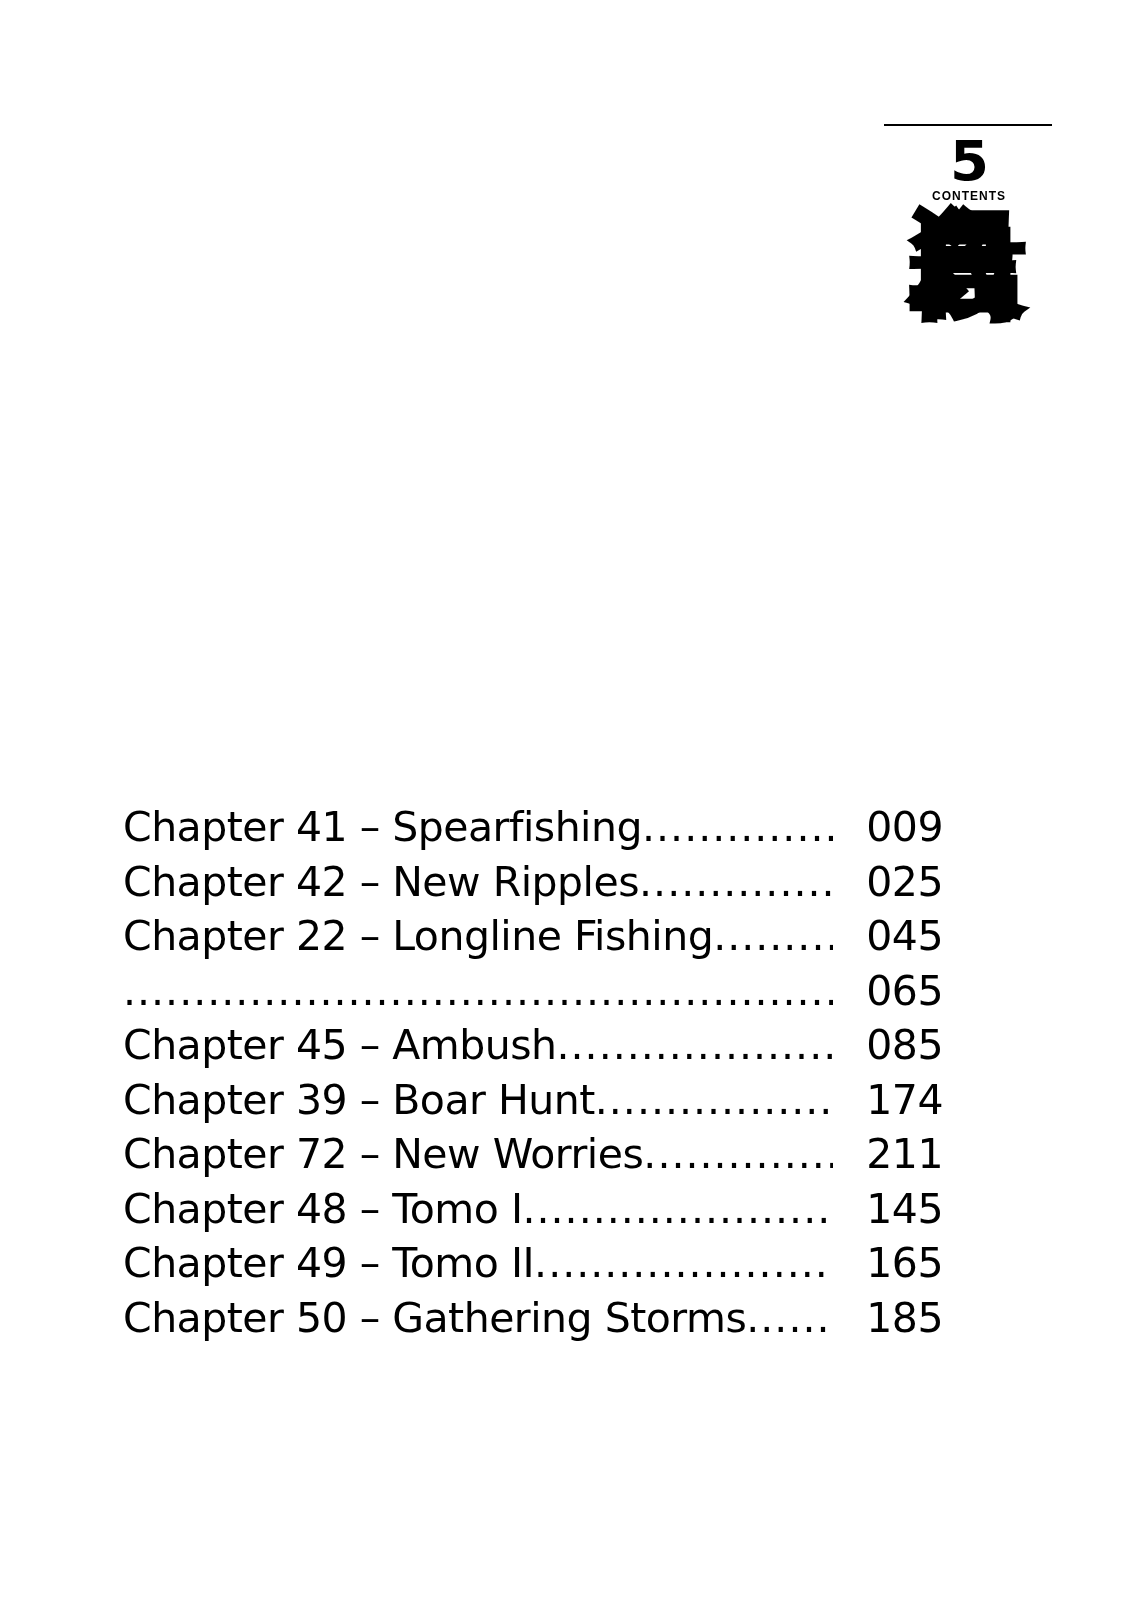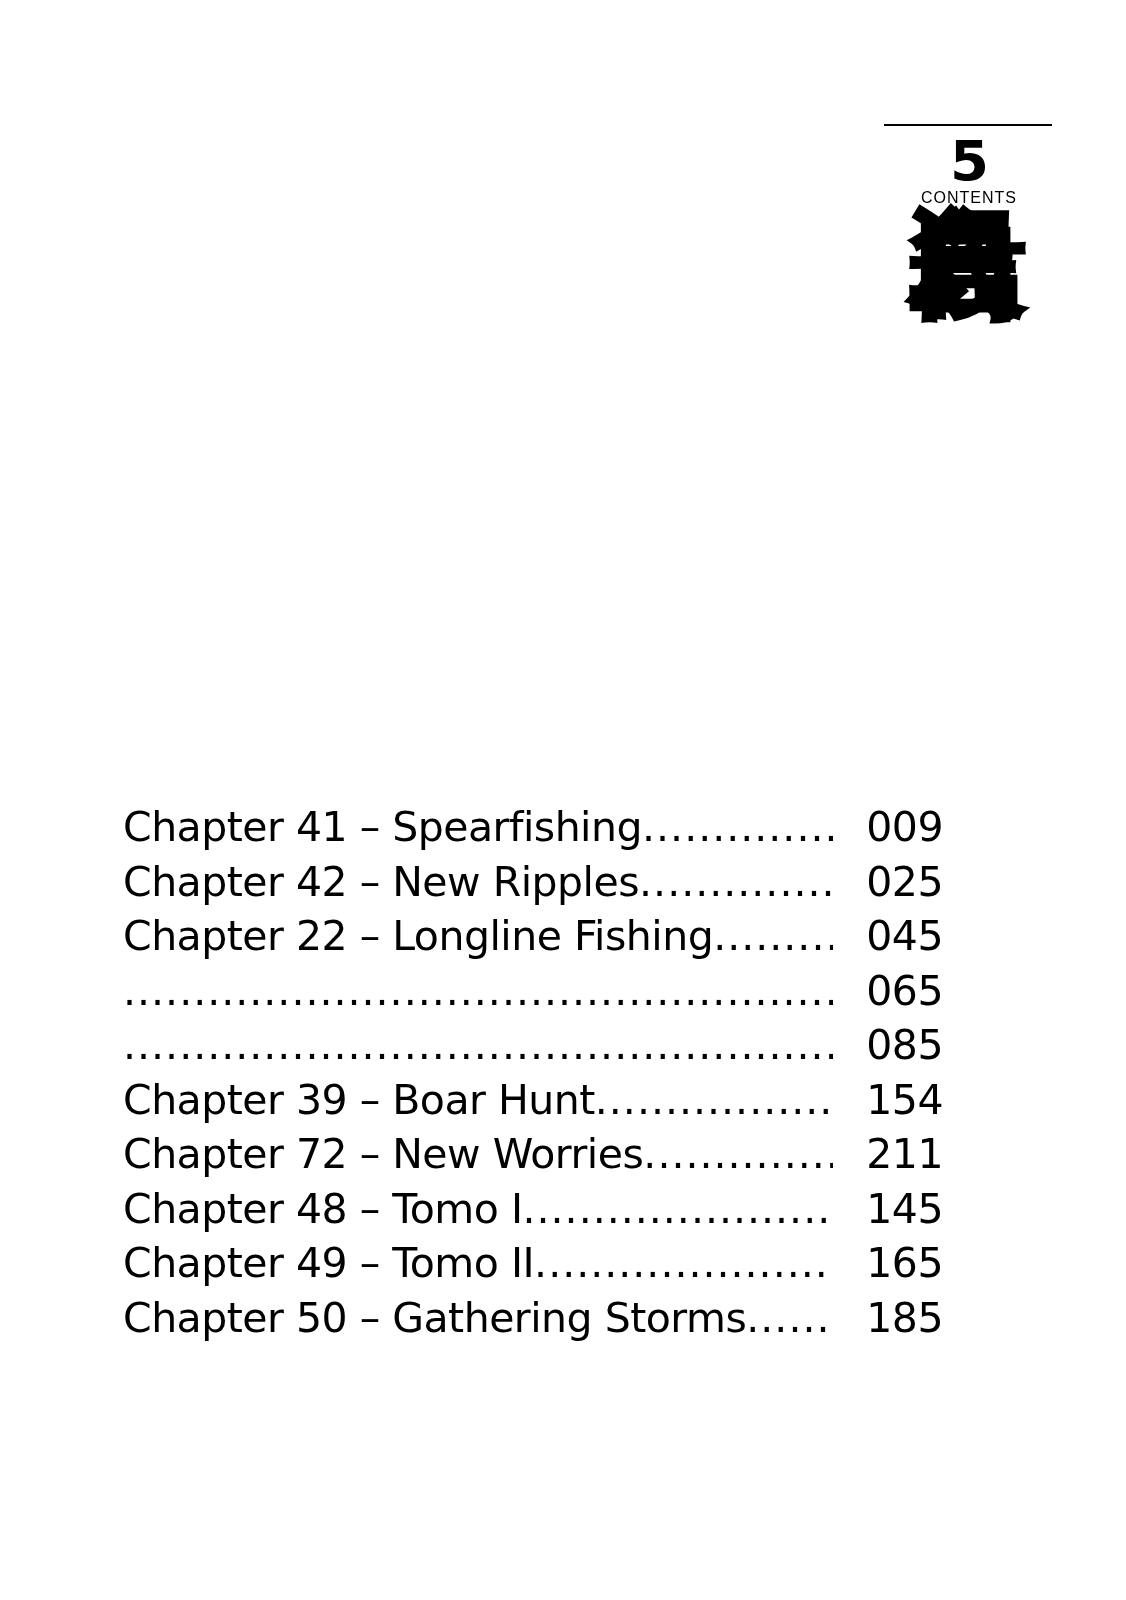--- a/index.html
+++ b/index.html
@@ -46,22 +46,22 @@
   .volume-number {
     font-family: "DejaVu Sans", sans-serif;
     font-weight: 700;
     font-size: 56px;
     line-height: 1.05;
     margin-top: 6px;
     letter-spacing: -1px;
   }
   .contents-label {
     font-family: "Liberation Sans", sans-serif;
-    font-weight: 400;
-    font-size: 16px;
+    font-weight: 700;
+    font-size: 12px;
     letter-spacing: 1px;
     margin-top: -2px;
     text-align: center;
   }
 
   
   .toc {
     position: absolute;
     left: 123px;
     top: 800px;
@@ -120,27 +120,28 @@
       <div class="toc-row">
         <span class="toc-title">Chapter 22 – Longline Fishing</span>
         <span class="toc-dots">................................................................................</span>
         <span class="toc-page">045</span>
       </div>
       <div class="toc-row">
         <span class="toc-dots">................................................................................</span>
         <span class="toc-page">065</span>
       </div>
       <div class="toc-row">
+        <span class="toc-title">Chapter 45 – Ambush</span>
         <span class="toc-dots">................................................................................</span>
         <span class="toc-page">085</span>
       </div>
       <div class="toc-row">
         <span class="toc-title">Chapter 39 – Boar Hunt</span>
         <span class="toc-dots">................................................................................</span>
-        <span class="toc-page">154</span>
+        <span class="toc-page">174</span>
       </div>
       <div class="toc-row">
         <span class="toc-title">Chapter 72 – New Worries</span>
         <span class="toc-dots">................................................................................</span>
         <span class="toc-page">211</span>
       </div>
       <div class="toc-row">
         <span class="toc-title">Chapter 48 – Tomo I</span>
         <span class="toc-dots">................................................................................</span>
         <span class="toc-page">145</span>

